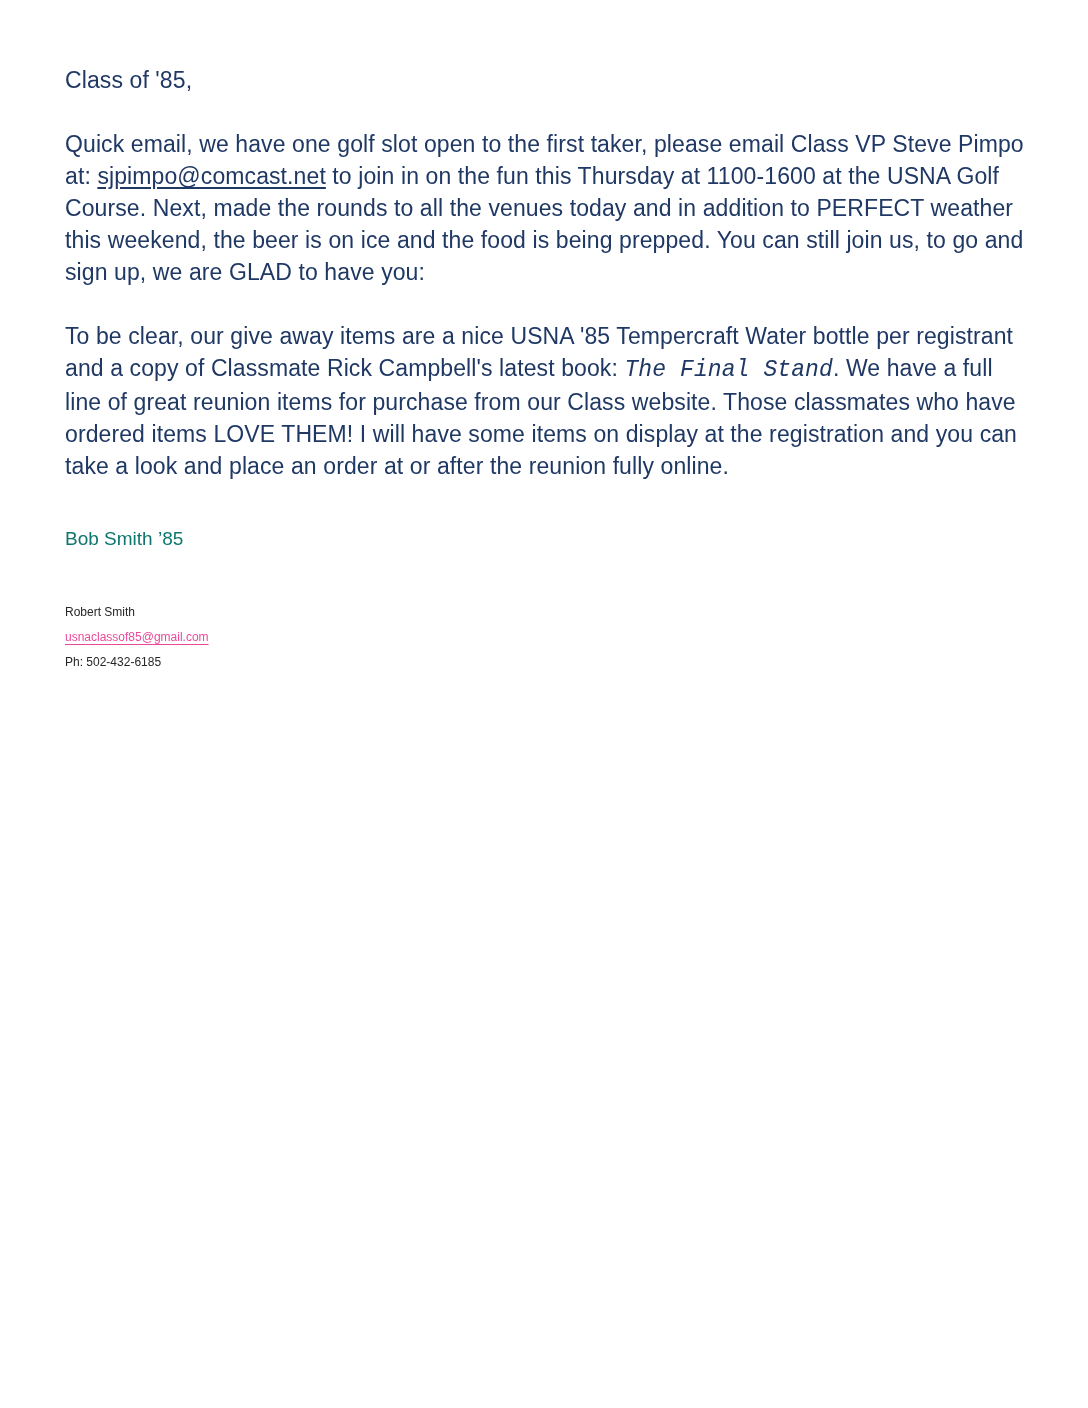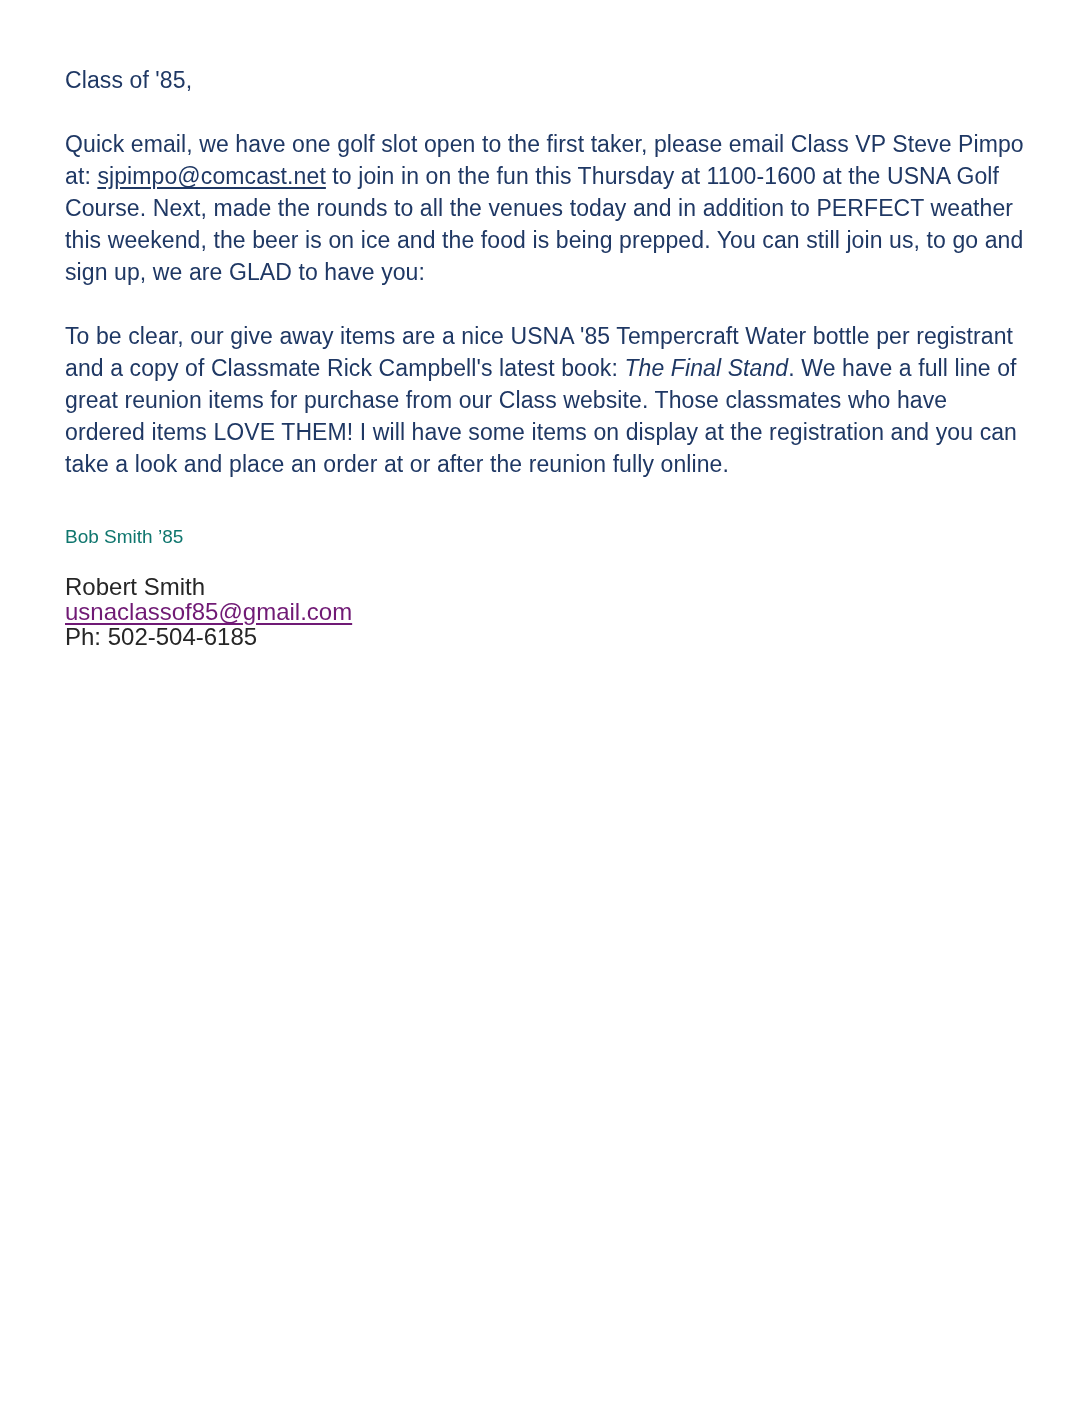--- a/index.html
+++ b/index.html
@@ -26,38 +26,39 @@
     margin: 0 0 32px 0;
     max-width: 962px;
   }
   a.body-link {
     color: #1f3864;
     text-underline-offset: 3px;
     cursor: pointer;
   }
   .italic {
     font-style: italic;
+    font-family: Liberation Mono, monospace;
   }
   .signoff {
     font-size: 19px;
     line-height: 26px;
     color: #0f766e;
     margin: 44px 0 0 0;
   }
   .signature {
-    margin-top: 24px;
-    font-size: 24px;
+    margin-top: 48px;
+    font-size: 12px;
     line-height: 25px;
     color: #262626;
   }
   .signature .sig-line {
     margin: 0;
   }
   a.sig-link {
-    color: #701a75;
+    color: #ec4899;
     text-decoration: underline;
     text-underline-offset: 3px;
     cursor: pointer;
   }
 </style>
 </head>
 <body>
 
 <div class="page">
 
@@ -77,16 +78,16 @@
 
   <p class="signoff">
     <span>Bob Smith ’85</span>
   </p>
 
   <div class="signature">
     <p class="sig-line">Robert Smith</p>
     <p class="sig-line">
       <a class="sig-link" href="#">usnaclassof85@gmail.com</a>
     </p>
-    <p class="sig-line">Ph: 502-504-6185</p>
+    <p class="sig-line">Ph: 502-432-6185</p>
   </div>
 
 </div>
 
 </body></html>

